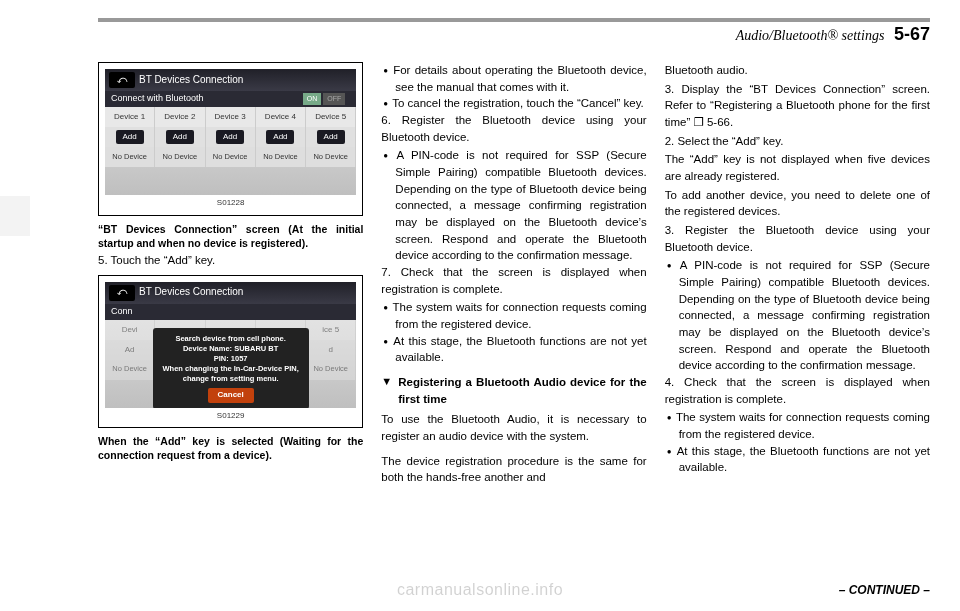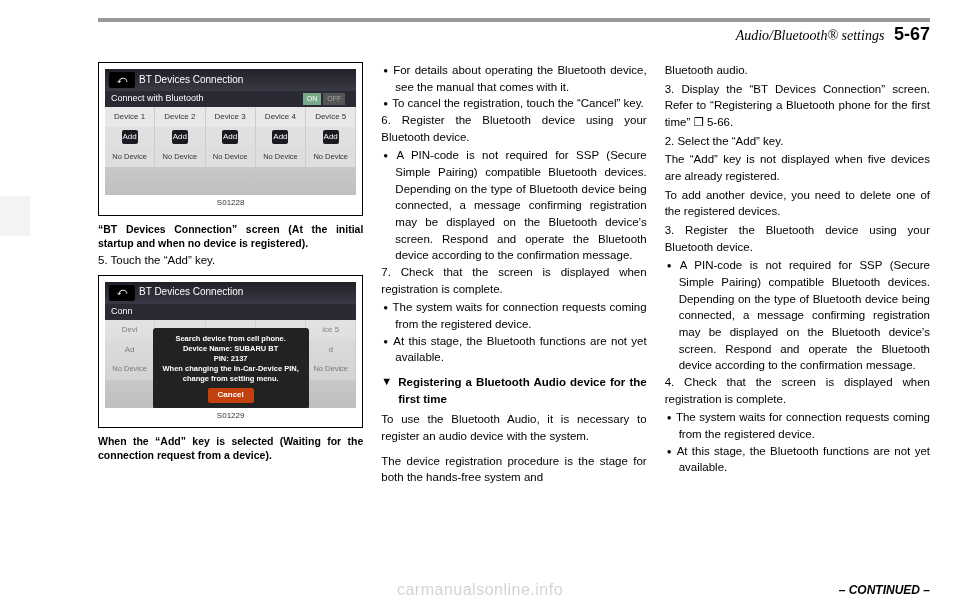--- a/index.html
+++ b/index.html
@@ -120,21 +120,21 @@
     display: flex;
     align-items: center;
     justify-content: center;
     border-right: 1px solid #ccc;
   }
   .dev-row { background: #e8e8e8; }
   .add-row { background: #e0e0e0; }
   .add-btn {
     background: #1a1a22;
     color: #fff;
-    width: 16px;
+    width: 28px;
     height: 14px;
     border-radius: 2px;
     display: flex;
     align-items: center;
     justify-content: center;
     font-size: 8px;
   }
   .nod-row { background: #dedede; font-size: 7.5px; }
   .fig-code {
     text-align: center;
@@ -336,21 +336,21 @@
         <div class="nod-row">
           <div>No Device</div>
           <div>No Device</div>
           <div>No Device</div>
           <div>No Device</div>
           <div>No Device</div>
         </div>
         <div class="modal">
           <div>Search device from cell phone.</div>
           <div>Device Name: SUBARU BT</div>
-          <div>PIN: 2137</div>
+          <div>PIN: 1057</div>
           <div>When changing the In-Car-Device PIN,</div>
           <div>change from setting menu.</div>
           <div class="cancel">Cancel</div>
         </div>
       </div>
       <div class="fig-code">S01229</div>
     </div>
     <p class="caption">When the “Add” key is selected (Waiting for the connection request from a device).</p>
   </div>
 
@@ -366,21 +366,21 @@
     <p>7.  Check that the screen is displayed when registration is complete.</p>
     <ul class="bullets">
       <li>The system waits for connection requests coming from the registered device.</li>
       <li>At this stage, the Bluetooth functions are not yet available.</li>
     </ul>
     <div class="subhead">
       <span class="tri">▼</span>
       <span>Registering a Bluetooth Audio device for the first time</span>
     </div>
     <p>To use the Bluetooth Audio, it is necessary to register an audio device with the system.</p>
-    <p style="margin-top:8px;">The device registration procedure is the stage for both the hands-free system and</p>
+    <p style="margin-top:8px;">The device registration procedure is the same for both the hands-free another and</p>
   </div>
 
   <div class="col">
     <p>Bluetooth audio.</p>
     <p>3.  Display the “BT Devices Connection” screen. Refer to “Registering a Bluetooth phone for the first time” ❐ 5-66.</p>
     <p>2.  Select the “Add” key.</p>
     <p>The “Add” key is not displayed when five devices are already registered.</p>
     <p>To add another device, you need to delete one of the registered devices.</p>
     <p>3.  Register the Bluetooth device using your Bluetooth device.</p>
     <ul class="bullets">

